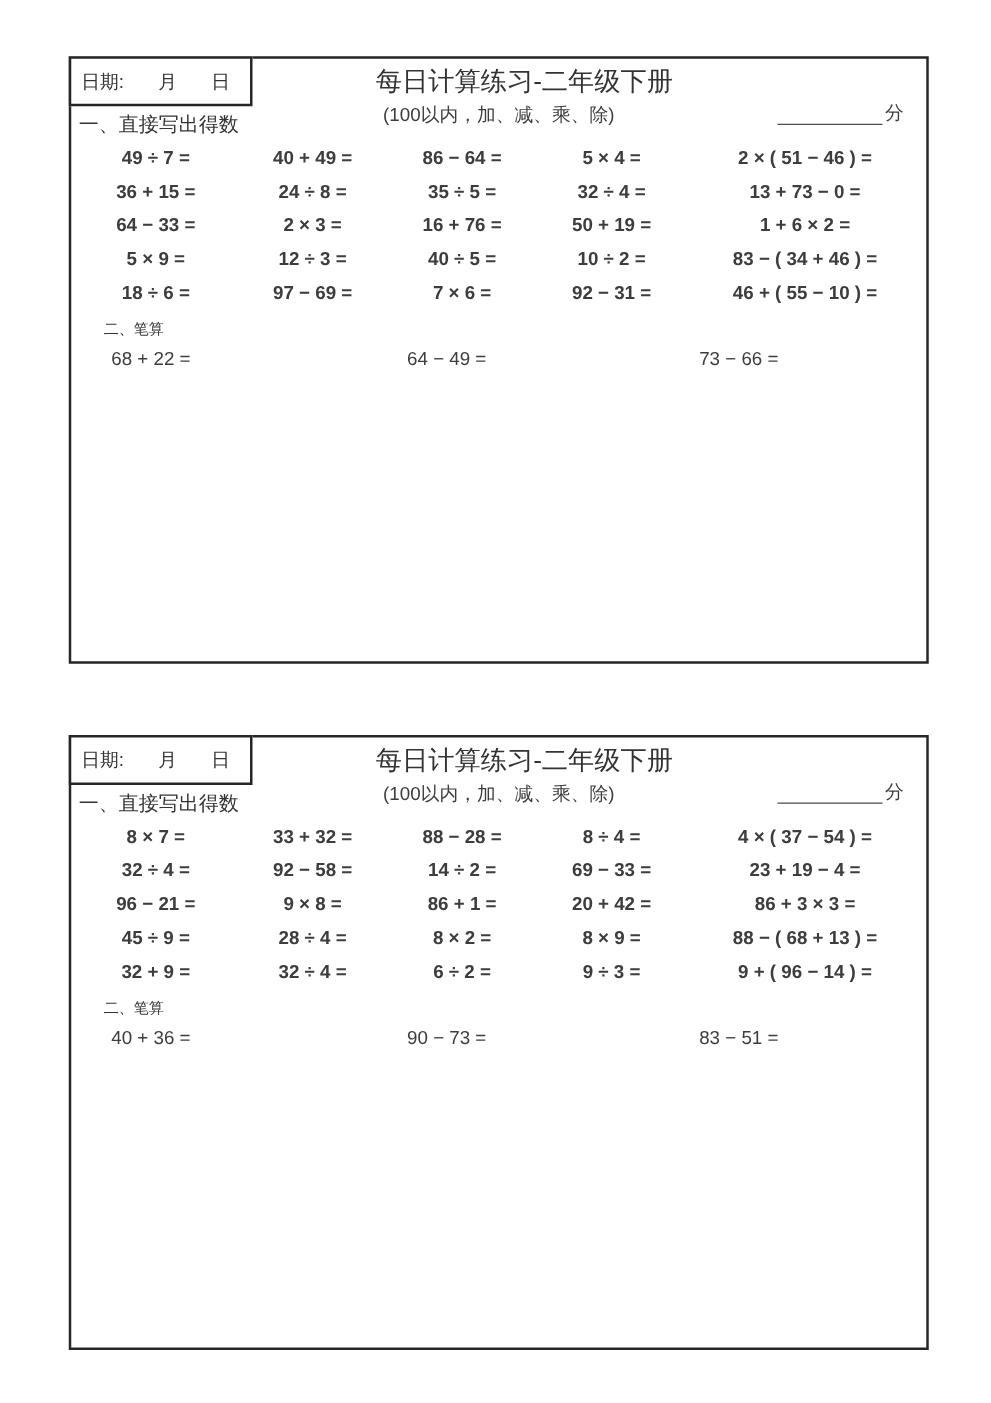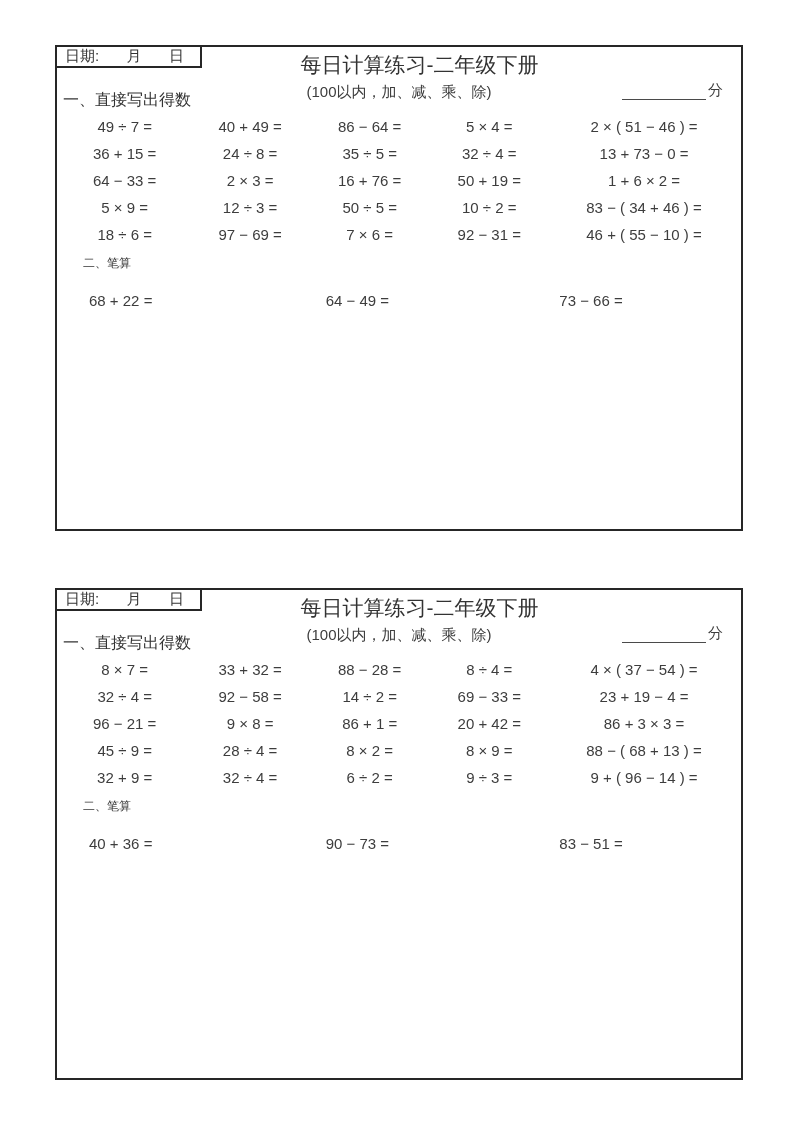--- a/index.html
+++ b/index.html
@@ -9,21 +9,21 @@
     -webkit-font-smoothing:antialiased;
   }
   .worksheet {
     position:absolute; left:55px; width:688px; box-sizing:border-box;
     border:2px solid #262626; background:#ffffff;
   }
   .ws1 { top:45px;  height:486px; }
   .ws2 { top:588px; height:492px; }
 
   .datebox {
-    position:absolute; left:-2px; top:-2px; width:147px; height:23px;
+    position:absolute; left:-2px; top:-2px; width:147px; height:40px;
     box-sizing:border-box; border:2px solid #262626; background:#fff;
     display:flex; align-items:center; justify-content:space-between;
     padding:0 16px 0 8px; font-size:15px; color:#333;
   }
   .title {
     position:absolute; top:4px; left:0; right:0; margin:0;
     text-align:center; font-size:21px; font-weight:400; color:#333;padding-left:41px;
   }
   .subtitle {
     position:absolute; top:36px; left:0; right:0;
@@ -36,29 +36,29 @@
   .score-line {
     display:inline-block; width:84px; height:17px;
     border-bottom:1px solid #4a4a4a; margin-right:2px;
   }
   .sec1-heading {
     position:absolute; top:43px; left:6px; font-size:16px; color:#333;
   }
   .sec1-grid {
     position:absolute; top:66px; left:2px; right:2px;
     display:grid; grid-template-columns:1.12fr 1.02fr 1.02fr 1.02fr 1.62fr;
-    grid-auto-rows:27px; align-items:center; font-size:15px;
+    grid-auto-rows:27px; align-items:center; font-size:15px;font-weight:bold;
   }
   .sec1-grid .prob { text-align:center; white-space:nowrap; }
   .sec2-heading {
     position:absolute; top:208px; left:6px; font-size:12px; color:#333;margin-left:20px;
   }
   .sec2-row {
     position:absolute; left:2px; right:2px;
-    display:grid; grid-template-columns:1fr 1fr 1fr; font-size:15px;margin-top:13px;
+    display:grid; grid-template-columns:1fr 1fr 1fr; font-size:15px;
   }
   .sec2-row .prob { white-space:nowrap; }
   .sec2-row .prob:nth-child(1){ padding-left:30px; }
   .sec2-row .prob:nth-child(2){ padding-left:40px; }
   .sec2-row .prob:nth-child(3){ padding-left:47px; }
   .sec2-row1 { top:232px; }
   .sec2-row2 { top:348px; }
 </style>
 </head>
 <body>
@@ -88,21 +88,21 @@
     <span class="prob">35 ÷ 5 =</span>
     <span class="prob">32 ÷ 4 =</span>
     <span class="prob">13 + 73 − 0 =</span>
     <span class="prob">64 − 33 =</span>
     <span class="prob">2 × 3 =</span>
     <span class="prob">16 + 76 =</span>
     <span class="prob">50 + 19 =</span>
     <span class="prob">1 + 6 × 2 =</span>
     <span class="prob">5 × 9 =</span>
     <span class="prob">12 ÷ 3 =</span>
-    <span class="prob">50 ÷ 5 =</span>
+    <span class="prob">40 ÷ 5 =</span>
     <span class="prob">10 ÷ 2 =</span>
     <span class="prob">83 − ( 34 + 46 ) =</span>
     <span class="prob">18 ÷ 6 =</span>
     <span class="prob">97 − 69 =</span>
     <span class="prob">7 × 6 =</span>
     <span class="prob">92 − 31 =</span>
     <span class="prob">46 + ( 55 − 10 ) =</span>
   </div>
 
   <div class="sec2-heading">二、笔算</div>

